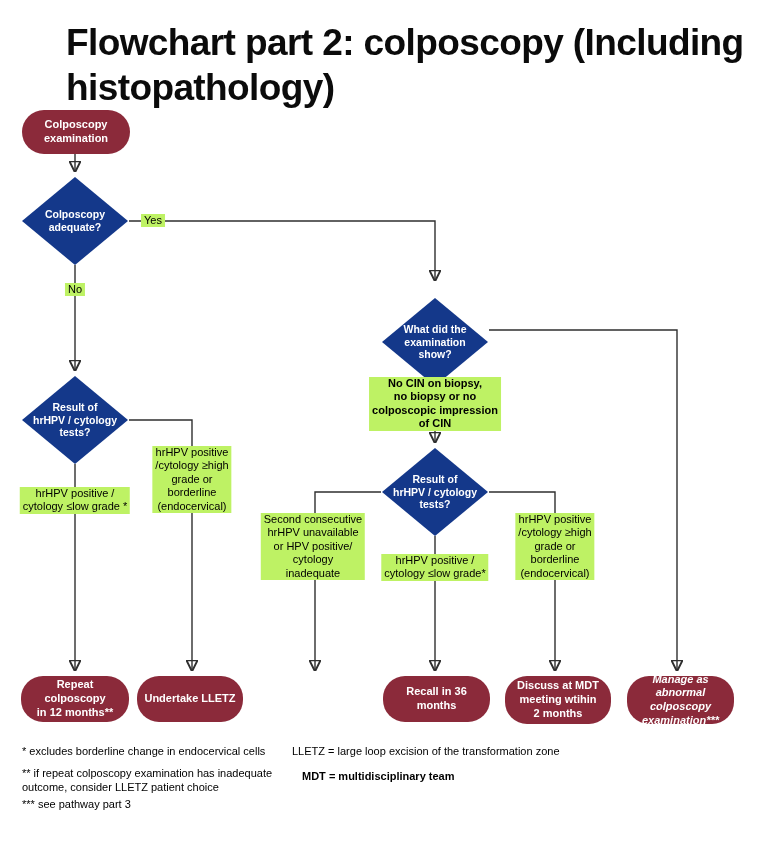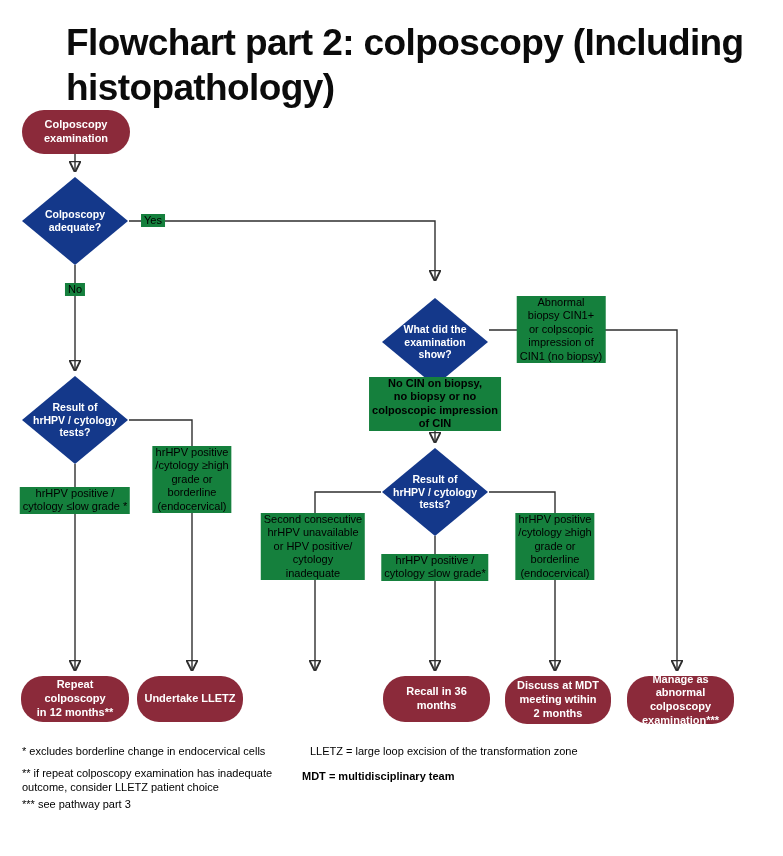--- a/index.html
+++ b/index.html
@@ -23,21 +23,21 @@
     font-weight:700;font-size:11px;line-height:1.25;white-space:pre-line;padding:4px 6px;
   }
   .diamond{
     position:absolute;background:var(--blue);color:#fff;
     clip-path:polygon(50% 0%,100% 50%,50% 100%,0% 50%);
     display:flex;align-items:center;justify-content:center;text-align:center;
     font-weight:700;font-size:10.5px;line-height:1.2;white-space:pre-line;
   }
   .edge-label{
     position:absolute;transform:translateX(-50%);
-    background:#15803d;color:var(--text);font-size:11px;line-height:1.22;
+    background:#bef264;color:var(--text);font-size:11px;line-height:1.22;
     text-align:center;white-space:pre-line;padding:0 3px;
   }
   .footnote{
     position:absolute;font-size:11px;line-height:1.3;color:#000;white-space:pre-line;
   }
 </style>
 </head>
 <body>
 
 <div class="canvas">
@@ -83,49 +83,44 @@
 cytology ≤low grade *</div>
   <div class="edge-label" style="left:192px;top:446px;">hrHPV positive
 /cytology ≥high
 grade or
 borderline
 (endocervical)</div>
   <div class="edge-label" style="left:435px;top:377px;font-weight:bold;">No CIN on biopsy,
 no biopsy or no
 colposcopic impression
 of CIN</div>
-  <div class="edge-label" style="left:561px;top:296px;">Abnormal
-biopsy CIN1+
-or colpscopic
-impression of
-CIN1 (no biopsy)</div>
   <div class="edge-label" style="left:313px;top:513px;">Second consecutive
 hrHPV unavailable
 or HPV positive/
 cytology
 inadequate</div>
   <div class="edge-label" style="left:435px;top:554px;">hrHPV positive /
 cytology ≤low grade*</div>
   <div class="edge-label" style="left:555px;top:513px;">hrHPV positive
 /cytology ≥high
 grade or
 borderline
 (endocervical)</div>
 
   <div class="terminator" style="left:21px;top:676px;width:108px;height:46px;">Repeat colposcopy
 in 12 months**</div>
   <div class="terminator" style="left:137px;top:676px;width:106px;height:46px;text-align:center;">Undertake LLETZ</div>
   <div class="terminator" style="left:383px;top:676px;width:107px;height:46px;text-align:center;">Recall in 36 months</div>
   <div class="terminator" style="left:505px;top:676px;width:106px;height:48px;">Discuss at MDT
 meeting wtihin
 2 months</div>
-  <div class="terminator" style="left:627px;top:676px;width:107px;height:48px;">Manage as
+  <div class="terminator" style="left:627px;top:676px;width:107px;height:48px;font-style:italic;">Manage as
 abnormal colposcopy
 examination***</div>
 
   <div class="footnote" style="left:22px;top:766px;">** if repeat colposcopy examination has inadequate
 outcome, consider LLETZ patient choice</div>
   <div class="footnote" style="left:22px;top:744px;">* excludes borderline change in endocervical cells</div>
   <div class="footnote" style="left:22px;top:797px;">*** see pathway part 3</div>
-  <div class="footnote" style="left:310px;top:744px;">LLETZ = large loop excision of the transformation zone</div>
+  <div class="footnote" style="left:292px;top:744px;">LLETZ = large loop excision of the transformation zone</div>
   <div class="footnote" style="left:302px;top:769px;font-weight:bold;">MDT = multidisciplinary team</div>
 
 </div>
 
 </body></html>

